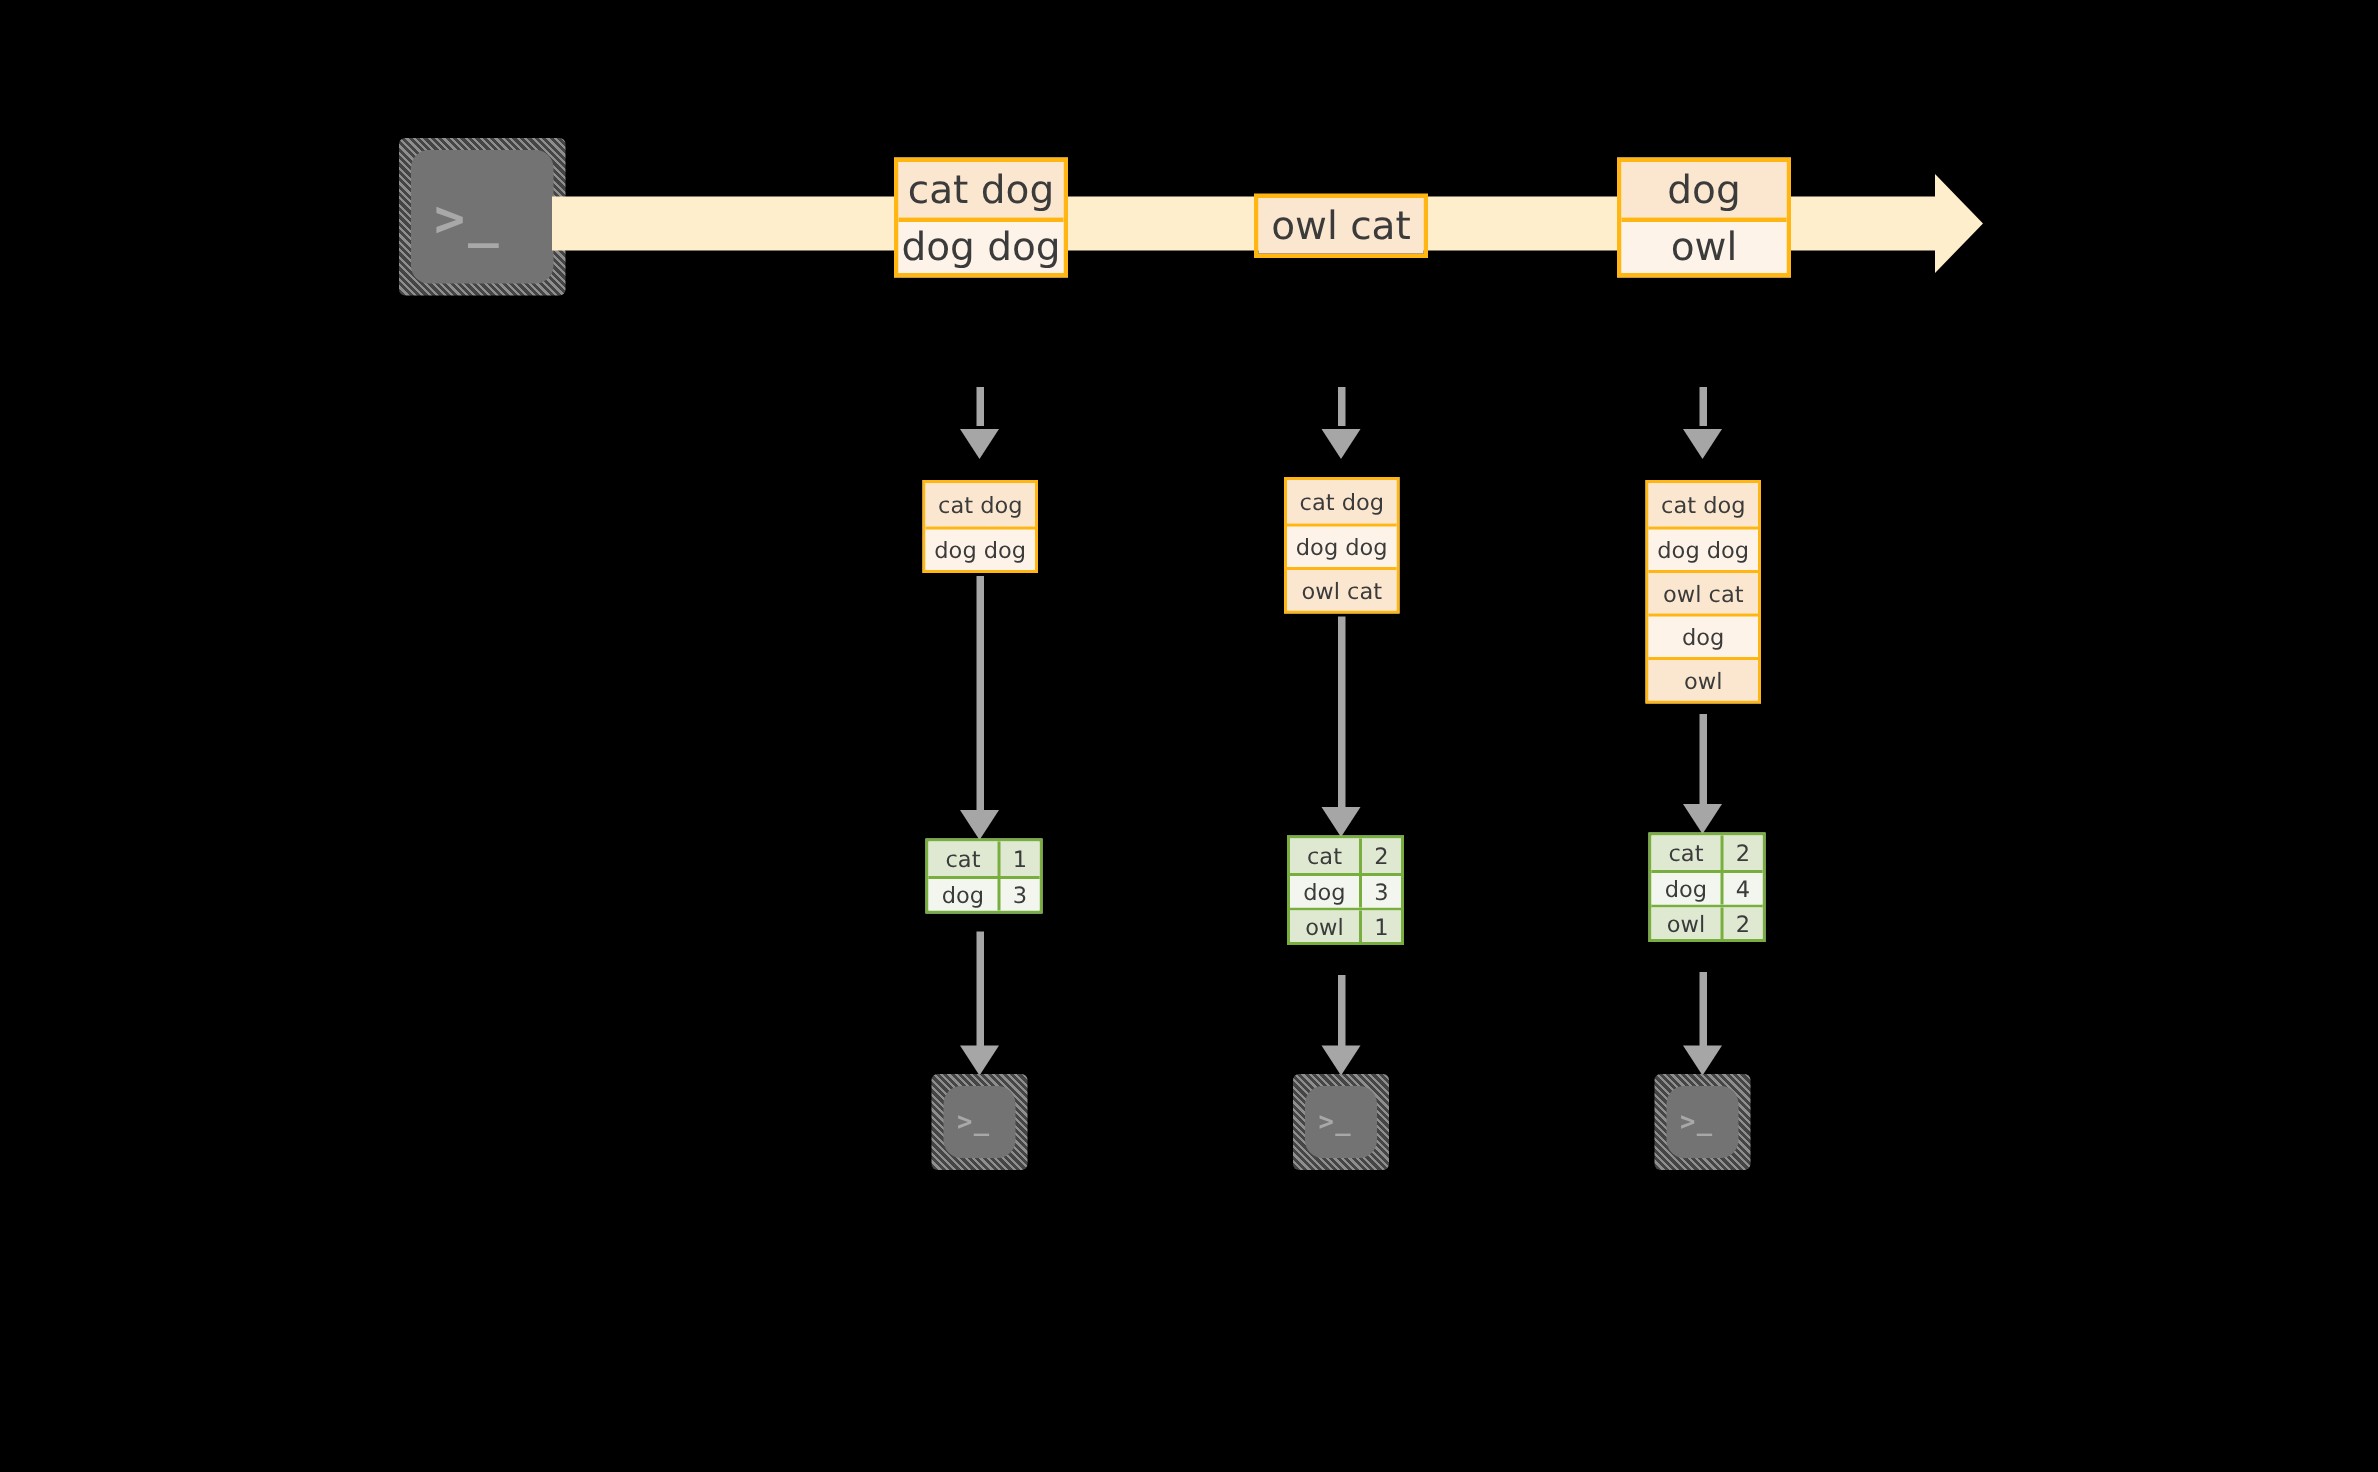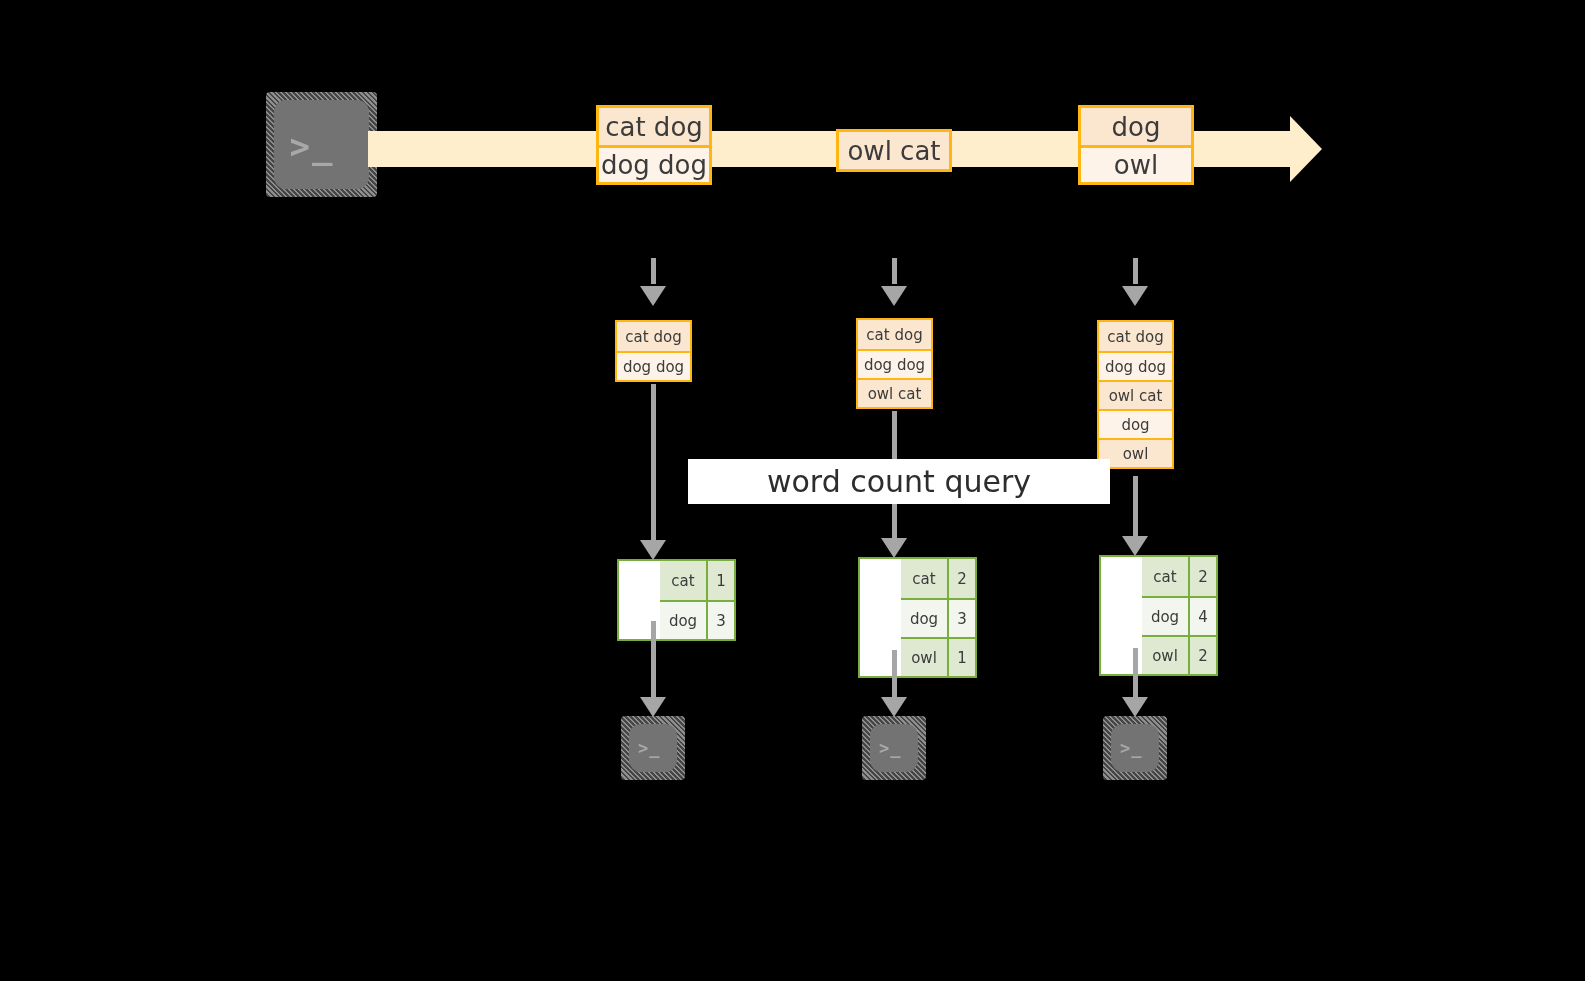--- a/index.html
+++ b/index.html
@@ -102,22 +102,21 @@
   
   .tbl {
     position: absolute;
     box-sizing: border-box;
     border: 2px solid #77ae3d;
     background: #ffffff;
   }
   .tblrow {
     display: flex;
     box-sizing: border-box;
-    height: 39px;
-    margin-left: 41px;
+    height: 23px;
   }
   .tblrow + .tblrow { border-top: 2px solid #77ae3d; }
   .tblcell {
     box-sizing: border-box;
     display: flex;
     align-items: center;
     justify-content: center;
     font-size: 15px;
     color: #3b3b3b;
     background: #dfe9d2;
@@ -283,15 +282,14 @@
 
   <div class="vline" style="left:1133px; top:648px; height:51px;"></div>
   <div class="vhead" style="left:1122px; top:697px;"></div>
 
   <div class="term small" style="left:1103px; top:716px; width:64px; height:64px;">
     <div class="hatch"></div>
     <div class="face"></div>
     <div class="glyph">&gt;_</div>
   </div>
 
-  <div class="querylabel" style="left:688px; top:459px; width:422px; height:45px;">word count query</div>
 
 </div>
 
 </body></html>

